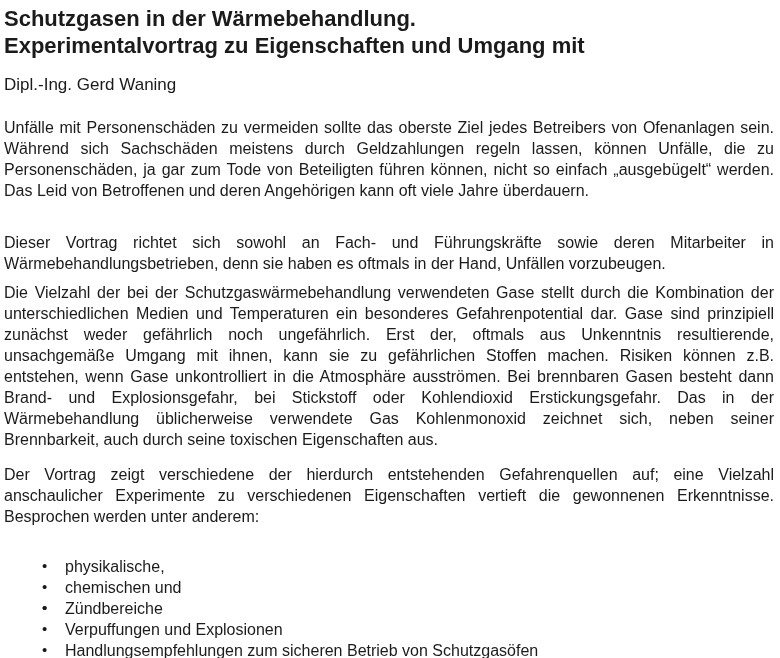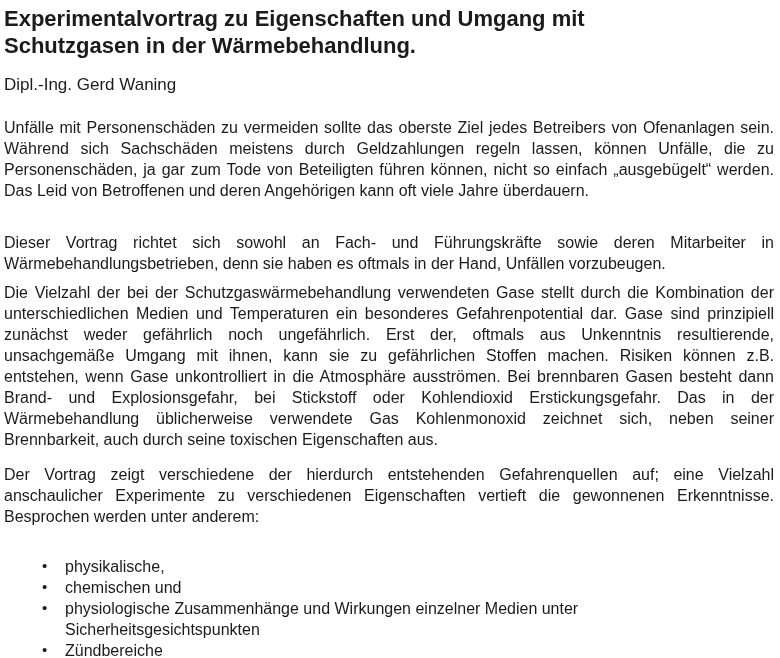--- a/index.html
+++ b/index.html
@@ -58,22 +58,22 @@
     top: -1px;
     font-size: 15px;
   }
 </style>
 </head>
 <body>
 
 <div class="page">
 
   <h1 class="title">
+    <span class="title-line">Schutzgasen in der Wärmebehandlung.</span>
     <span class="title-line">Experimentalvortrag zu Eigenschaften und Umgang mit</span>
-    <span class="title-line">Schutzgasen in der Wärmebehandlung.</span>
   </h1>
 
   <div class="author">Dipl.-Ing. Gerd Waning</div>
 
   <p class="body p1">Unfälle mit Personenschäden zu vermeiden sollte das oberste Ziel jedes Betreibers von Ofenanlagen sein. Während sich Sachschäden meistens durch Geldzahlungen regeln lassen, können Unfälle, die zu Personenschäden, ja gar zum Tode von Beteiligten führen können, nicht so einfach „ausgebügelt“ werden. Das Leid von Betroffenen und deren Angehörigen kann oft viele Jahre überdauern.</p>
 
   <p class="body p2">Dieser Vortrag richtet sich sowohl an Fach- und Führungskräfte sowie deren Mitarbeiter in Wärmebehandlungsbetrieben, denn sie haben es oftmals in der Hand, Unfällen vorzubeugen.</p>
 
   <p class="body p3">Die Vielzahl der bei der Schutzgaswärmebehandlung verwendeten Gase stellt durch die Kombination der unterschiedlichen Medien und Temperaturen ein besonderes Gefahrenpotential dar. Gase sind prinzipiell zunächst weder gefährlich noch ungefährlich. Erst der, oftmals aus Unkenntnis resultierende, unsachgemäße Umgang mit ihnen, kann sie zu gefährlichen Stoffen machen. Risiken können z.B. entstehen, wenn Gase unkontrolliert in die Atmosphäre ausströmen. Bei brennbaren Gasen besteht dann Brand- und Explosionsgefahr, bei Stickstoff oder Kohlendioxid Erstickungsgefahr. Das in der Wärmebehandlung üblicherweise verwendete Gas Kohlenmonoxid zeichnet sich, neben seiner Brennbarkeit, auch durch seine toxischen Eigenschaften aus.</p>
 
@@ -83,21 +83,20 @@
     <li>
       <span class="dot">•</span>
       <span>physikalische,</span>
     </li>
     <li>
       <span class="dot">•</span>
       <span>chemischen und</span>
     </li>
     <li>
       <span class="dot">•</span>
-      <span>physiologische Zusammenhänge und Wirkungen einzelner Medien unter Sicherheitsgesichtspunkten</span>
     </li>
     <li>
       <span class="dot">•</span>
       <span>Zündbereiche</span>
     </li>
     <li>
       <span class="dot">•</span>
       <span>Verpuffungen und Explosionen</span>
     </li>
     <li>

